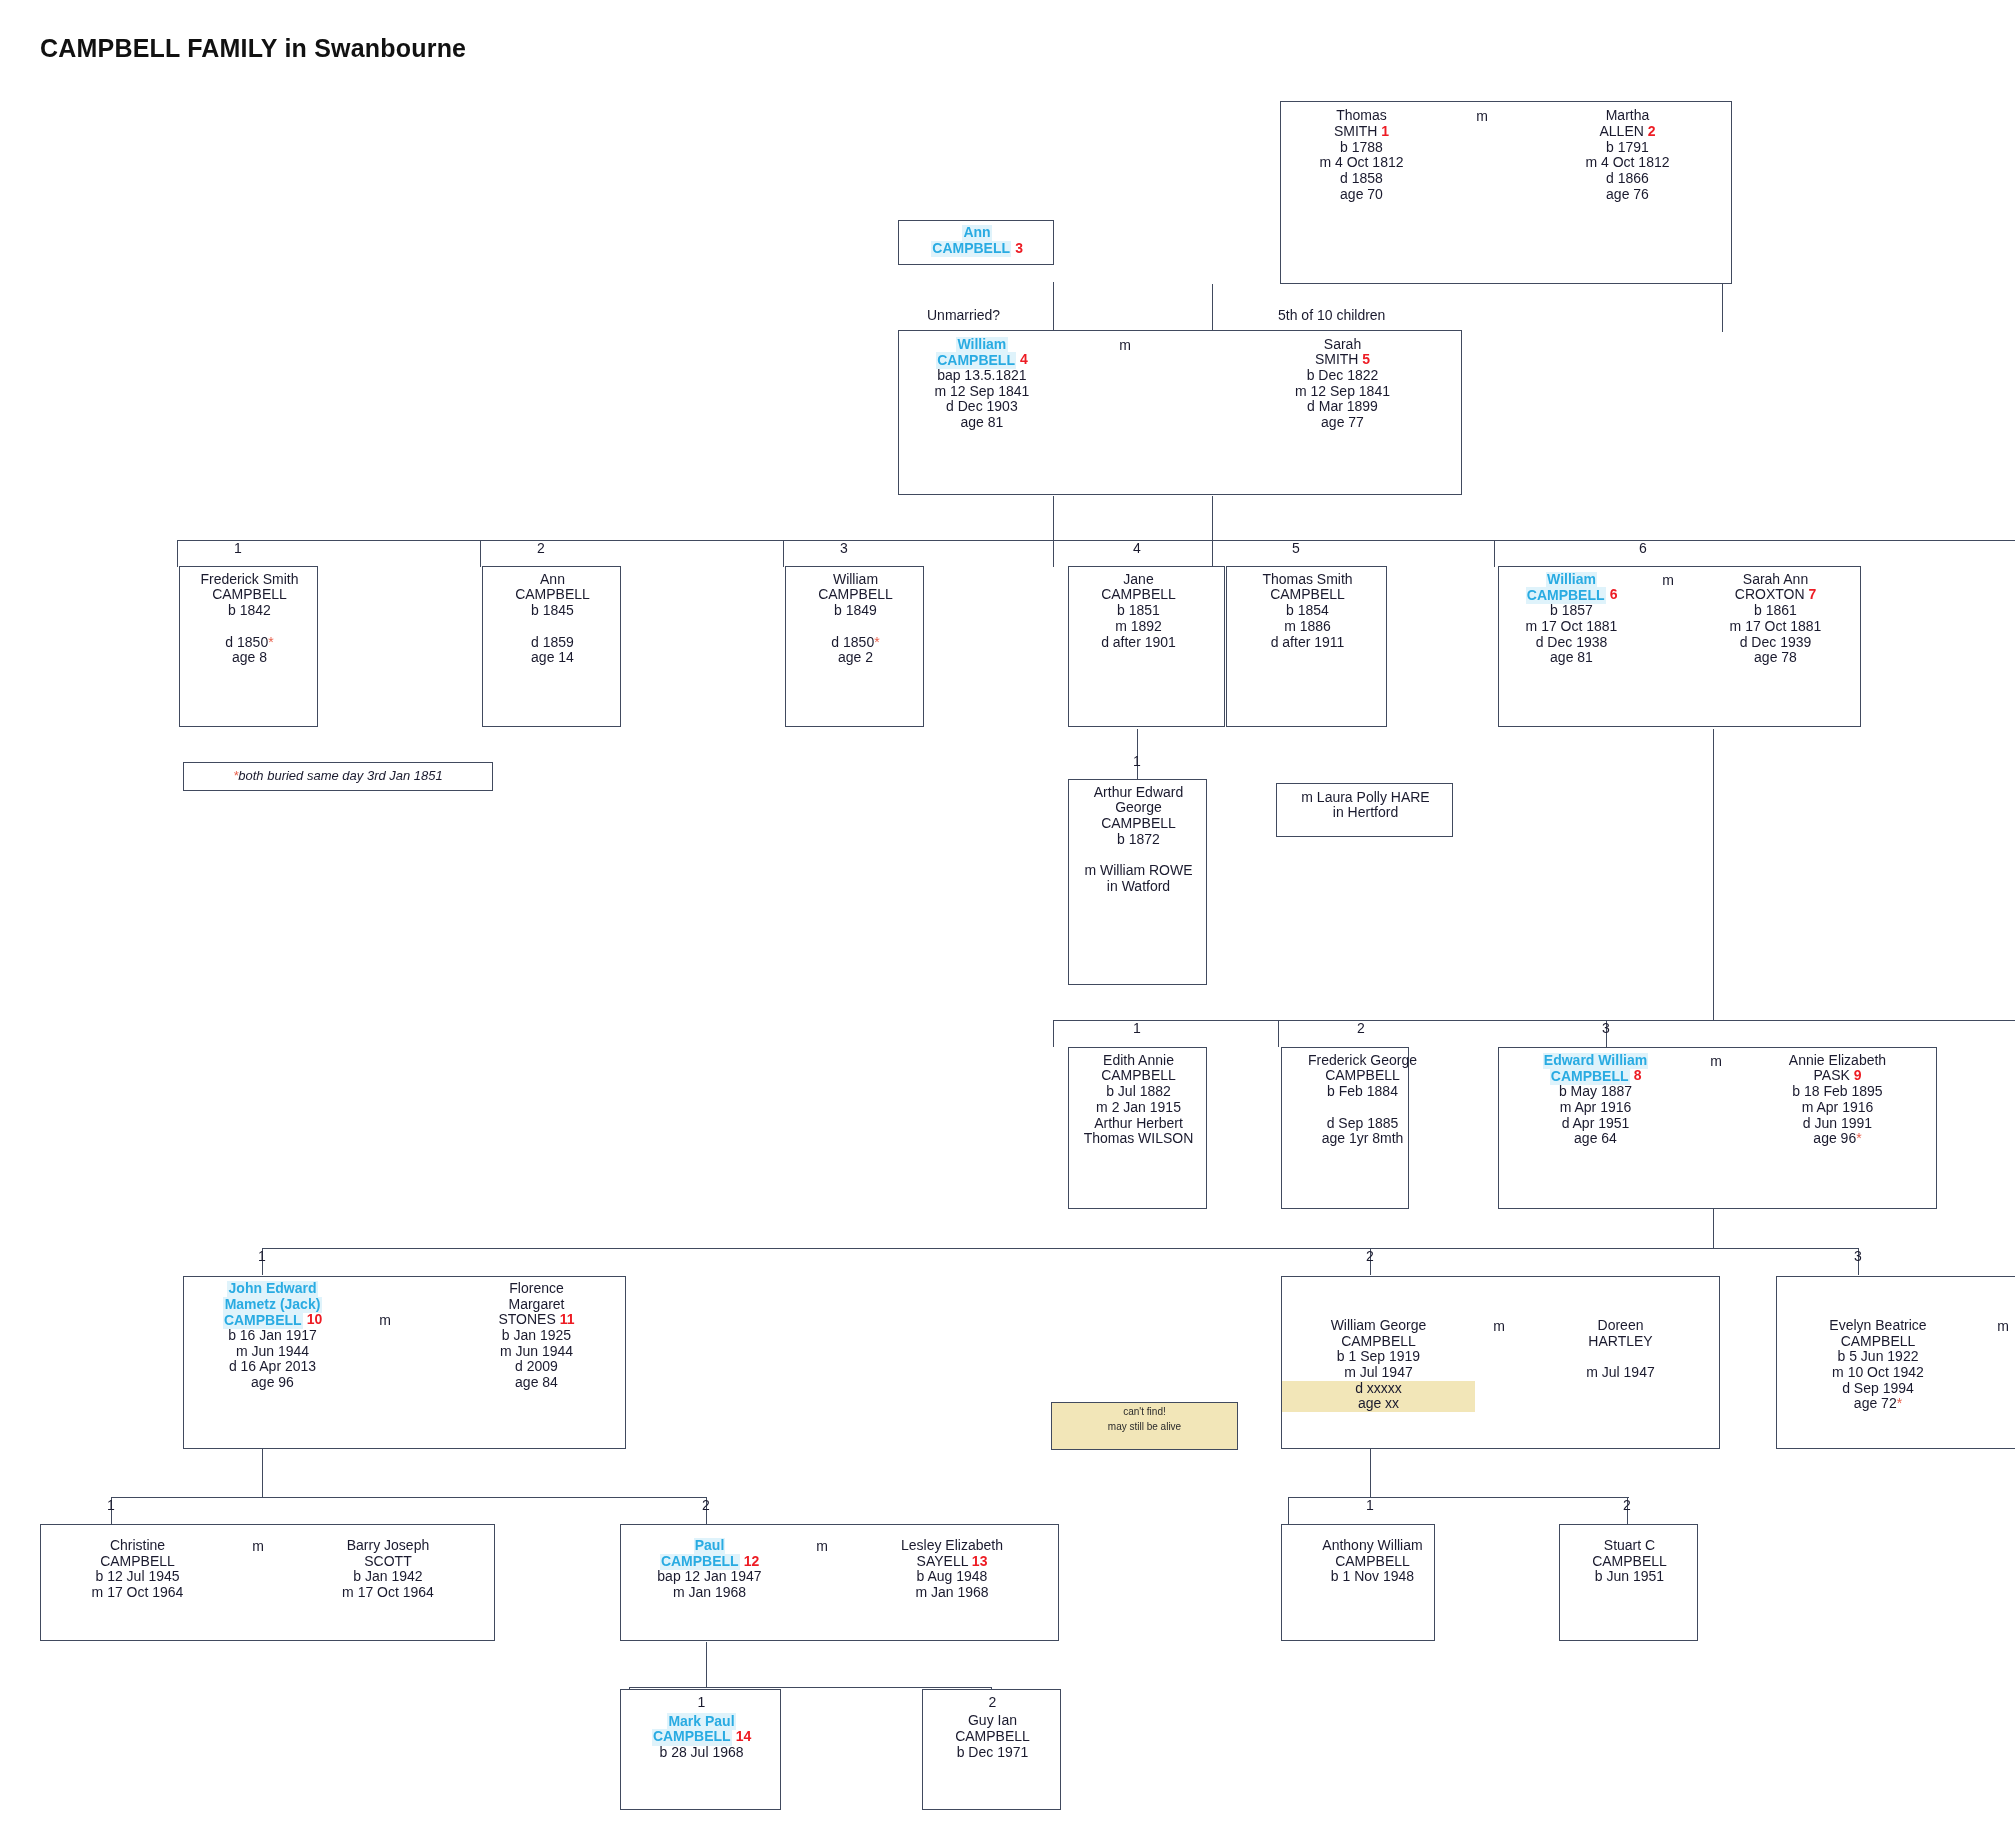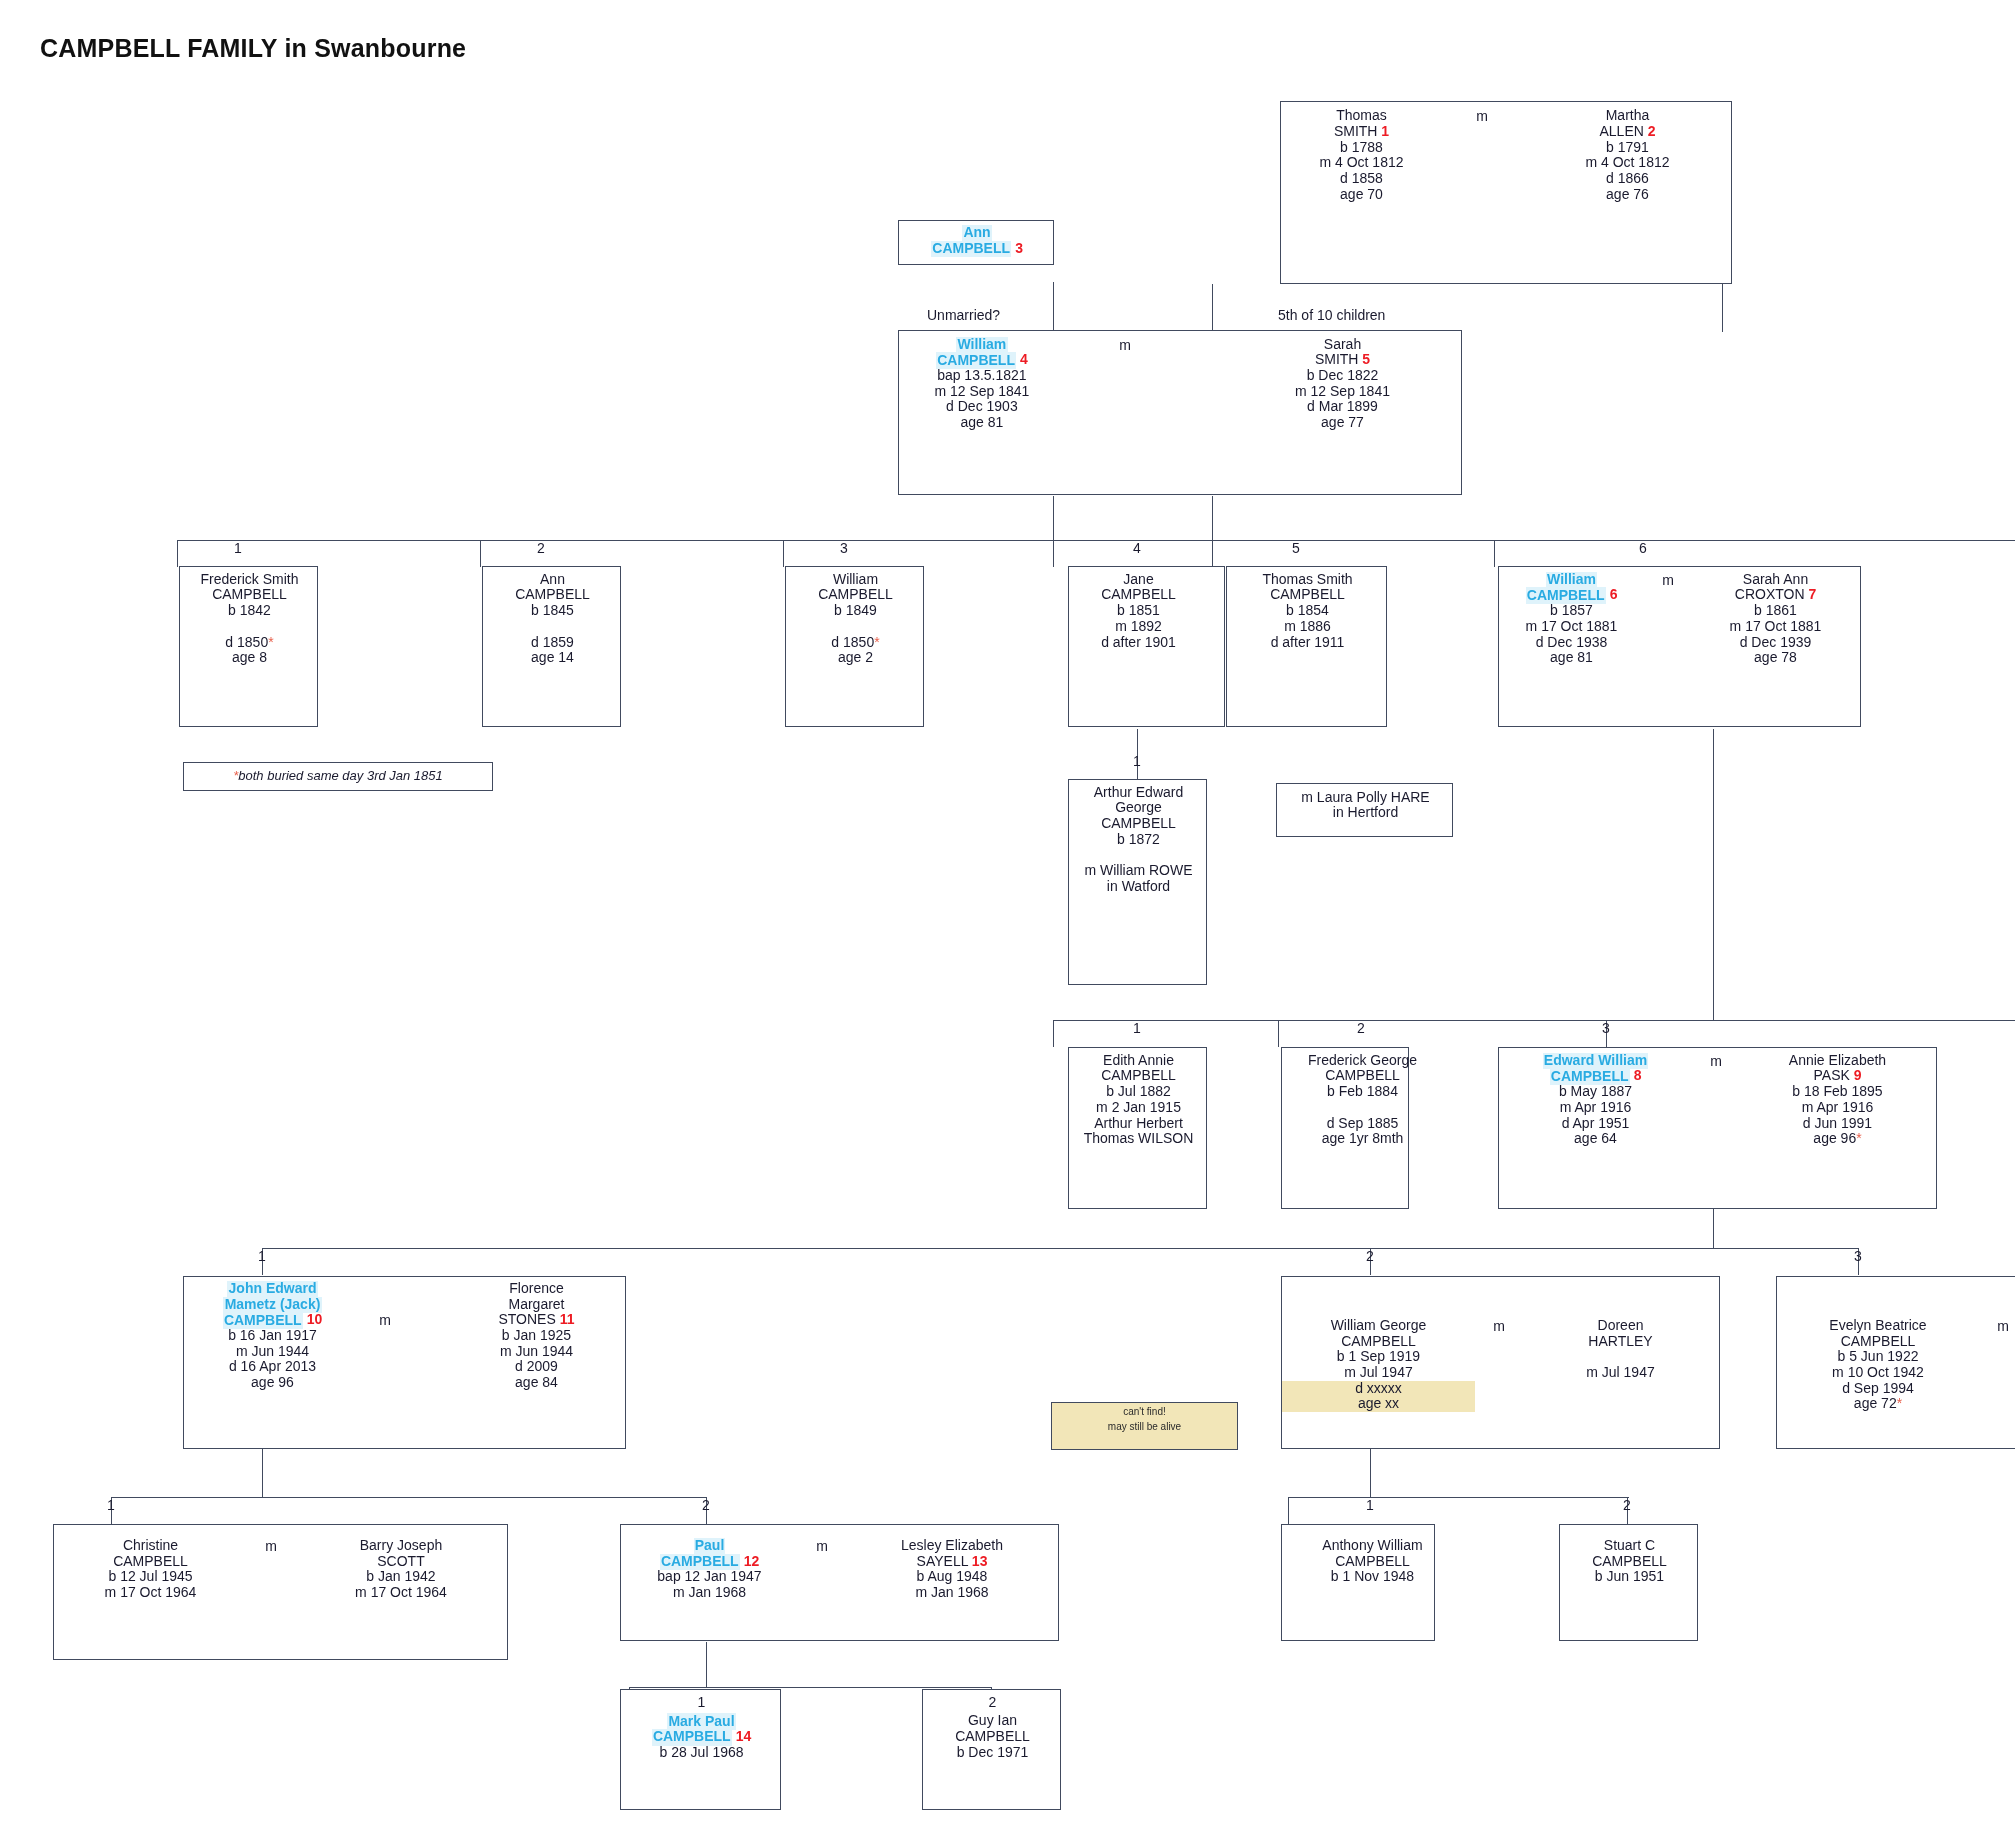--- a/index.html
+++ b/index.html
@@ -339,21 +339,21 @@
     <div class="mlink" style="left:202px;top:41px;width:48px;">m</div>
 
   </div>
 
   <div class="ybox" style="left:1051px;top:1402px;width:187px;height:48px;">
     <div class="row" style="height:16px;line-height:17.7px;">can't find!</div>
     <div class="row" style="height:16px;line-height:16px;">may still be alive</div>
   </div>
 
   <div class="idx" style="left:99px;top:1497px;width:24px;">1</div>
-  <div class="box" style="left:53px;top:1524px;width:455px;height:136px;">
+  <div class="box" style="left:40px;top:1524px;width:455px;height:117px;">
     <div class="pcol" style="left:0;width:193px;top:13px;">
       <div class="row">Christine</div>
       <div class="row">CAMPBELL</div>
       <div class="row">b 12 Jul 1945</div>
       <div class="row">m 17 Oct 1964</div>
     </div>
     <div class="mlink" style="left:193px;top:13px;width:48px;">m</div>
     <div class="pcol" style="left:242px;width:210px;top:13px;">
       <div class="row">Barry Joseph</div>
       <div class="row">SCOTT</div>

